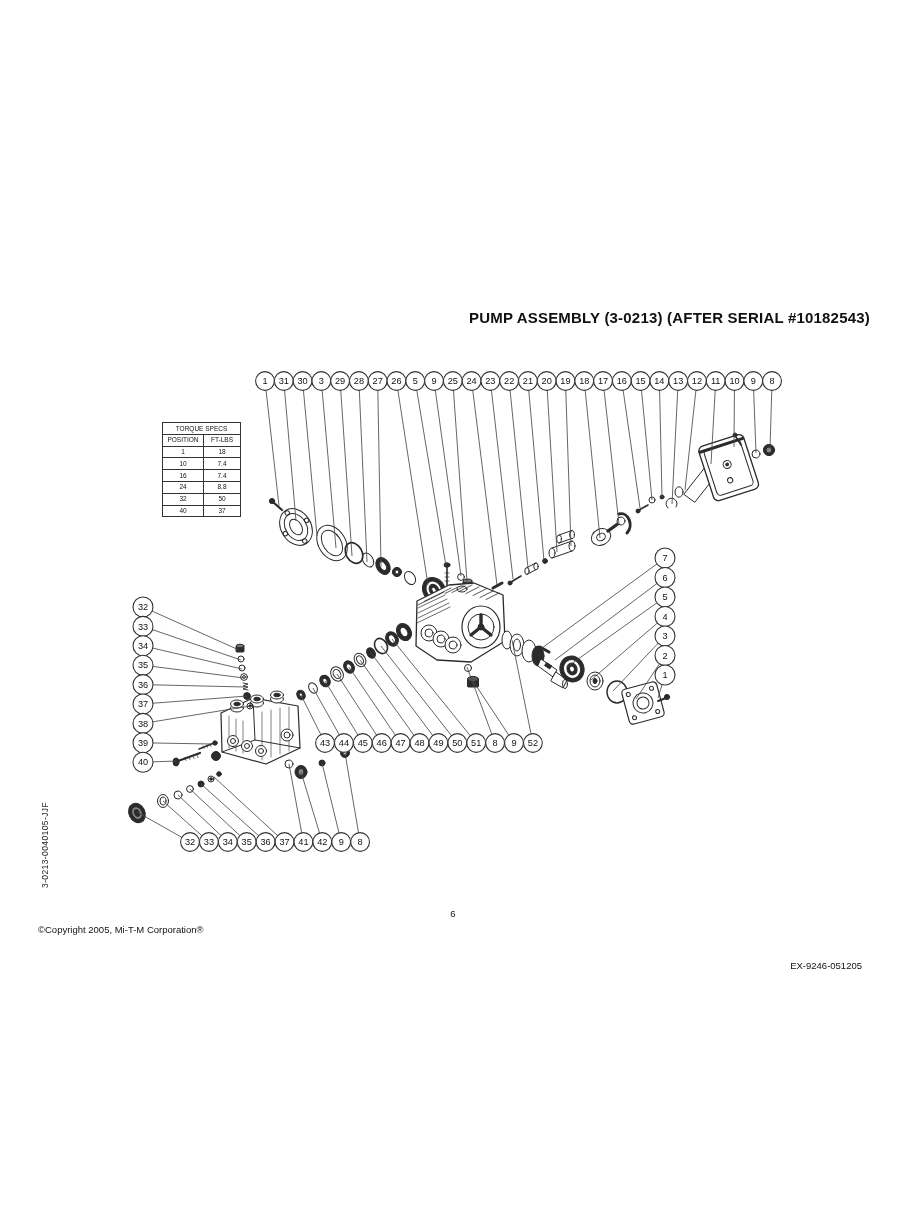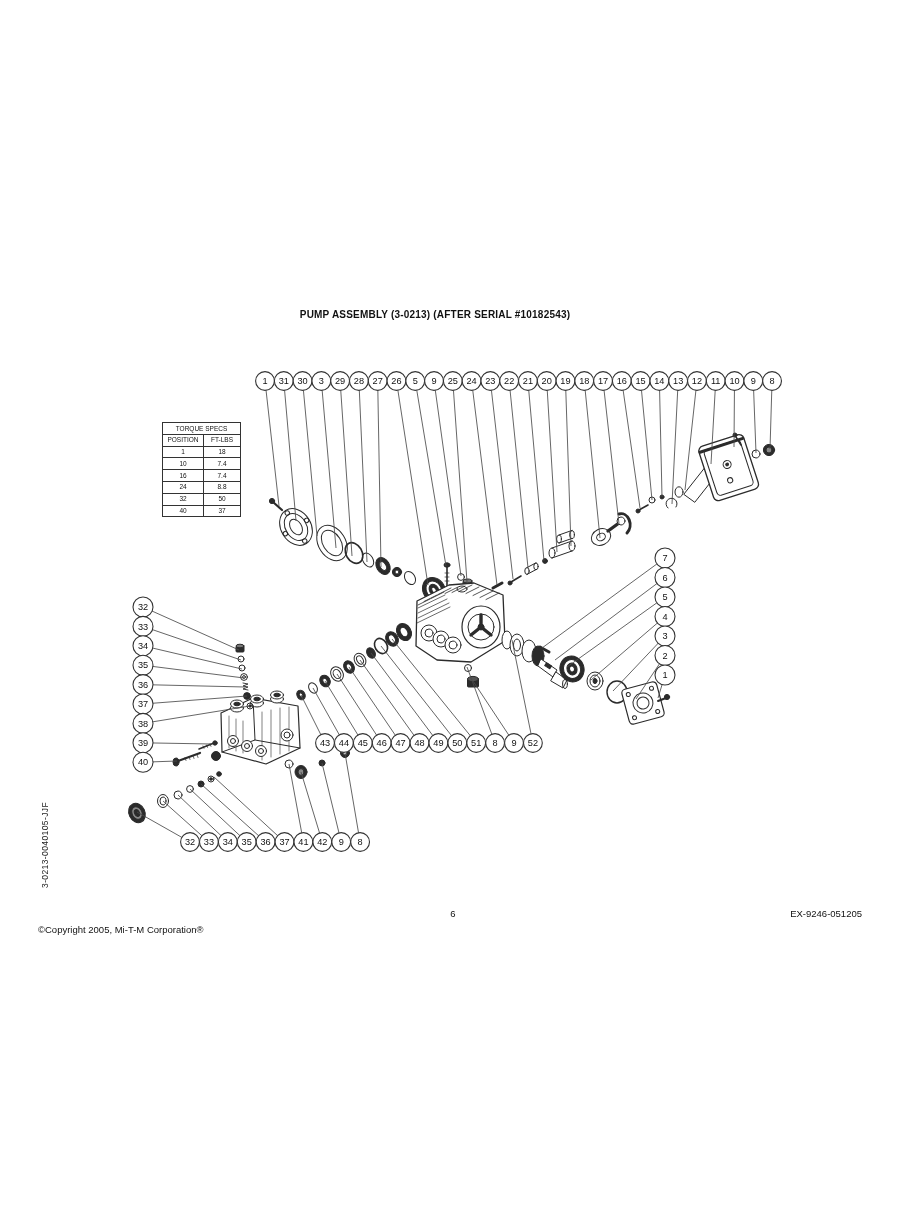--- a/index.html
+++ b/index.html
@@ -1,40 +1,40 @@
 <!DOCTYPE html>
 <html><head>
 <meta charset="utf-8">
 <style>
   html,body{margin:0;padding:0;}
   body{
     width:906px;height:1208px;position:relative;background:#fff;overflow:hidden;
     font-family:"Liberation Sans",sans-serif;color:#111;
   }
   .title{
-    position:absolute;top:309px;left:0;width:870px;text-align:center;
-    font-size:10px;font-weight:bold;letter-spacing:.2px;
+    position:absolute;top:309px;left:0;width:870px;text-align:right;
+    font-size:15px;font-weight:bold;letter-spacing:.2px;
   }
   table.torque{
     position:absolute;left:162px;top:422px;border-collapse:collapse;
     font-size:6.5px;line-height:1.2;background:#fff;
   }
   table.torque th,table.torque td{
     border:1px solid #333;text-align:center;padding:1.5px 4px;font-weight:normal;
   }
   table.torque th{font-weight:normal;}
   table.torque .pos-col{min-width:32px;}
   table.torque .ft-col{min-width:28px;}
   .side-label{
     position:absolute;left:40px;top:888px;transform:rotate(-90deg);
     transform-origin:0 0;font-size:8.5px;letter-spacing:.4px;white-space:nowrap;color:#222;
   }
   .footer-left{position:absolute;left:38px;top:908px;font-size:9.5px;margin-top:16px;}
   .footer-center{position:absolute;left:0;right:0;top:908px;text-align:center;font-size:9.5px;}
-  .footer-right{position:absolute;right:44px;top:908px;font-size:9.5px;}
+  .footer-right{position:absolute;right:44px;top:960px;font-size:9.5px;}
   svg.diagram{position:absolute;left:0;top:0;}
   .callout-num{font-family:"Liberation Sans",sans-serif;font-size:9.2px;fill:#111;}
 </style>
 </head>
 <body>
 
 <div class="title">PUMP ASSEMBLY (3-0213) (AFTER SERIAL #10182543)</div>
 
 <table class="torque">
   <thead>

